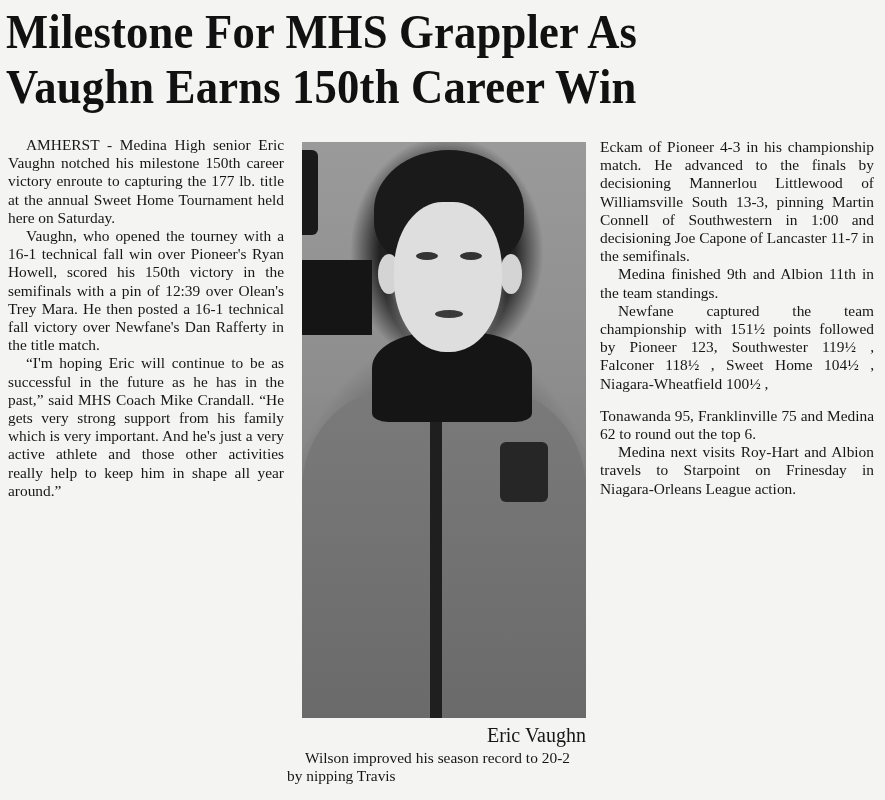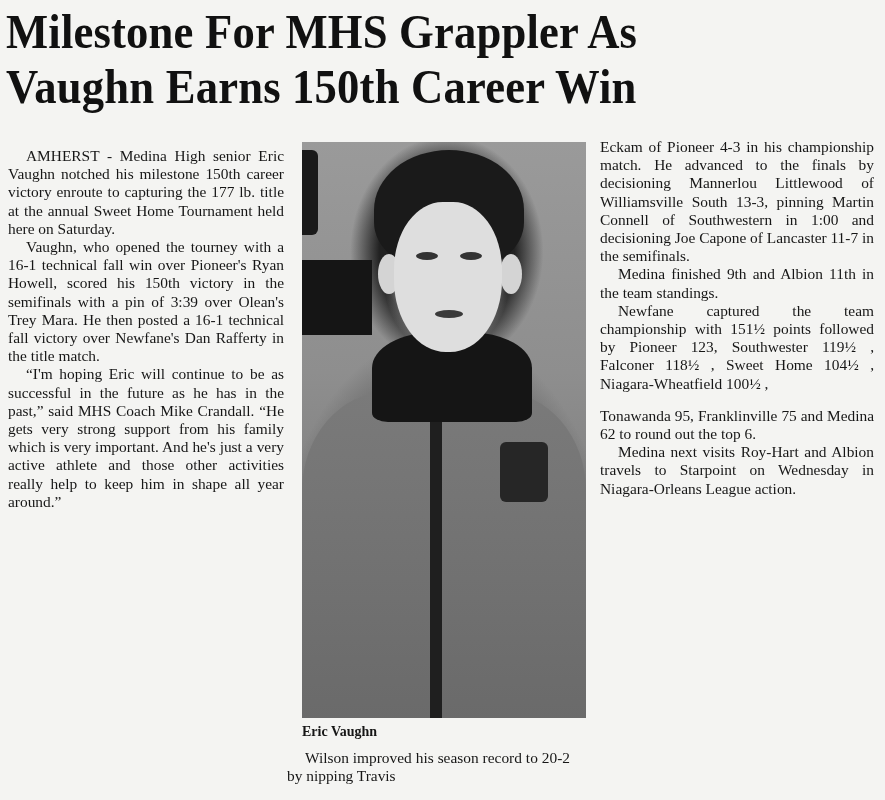--- a/index.html
+++ b/index.html
@@ -25,21 +25,21 @@
   .col {
     position: absolute;
     font-size: 15.4px;
     line-height: 18.2px;
     text-align: justify;
     hyphens: manual;
   }
   .col p { margin: 0; text-indent: 18px; }
   .col p.gap { margin-top: 14px; }
   .col p.noindent { text-indent: 0; }
-  #col1 { left: 8px; top: 147px; width: 276px; }
+  #col1 { left: 8px; top: 136px; width: 276px; }
   #col3 { left: 600px; top: 138px; width: 274px; }
   #col2-text { left: 287px; top: 749px; width: 283px; }
   .photo {
     position: absolute; left: 302px; top: 142px; width: 284px; height: 576px;
     background:
       radial-gradient(ellipse 22% 13% at 51% 24%, #e6e6e6 0%, #cfcfcf 55%, transparent 100%),
       radial-gradient(ellipse 34% 20% at 51% 19%, #1c1c1c 0%, #222 70%, transparent 100%),
       radial-gradient(ellipse 60% 45% at 50% 78%, #6a6a6a 0%, #505050 60%, transparent 100%),
       linear-gradient(180deg, #9a9a9a 0%, #8e8e8e 40%, #6c6c6c 100%);
     overflow: hidden;
@@ -76,36 +76,36 @@
   }
   .photo .left-block {
     position: absolute; left: 0; top: 118px; width: 70px; height: 75px;
     background: #151515;
   }
   .photo .left-bar {
     position: absolute; left: 0; top: 8px; width: 16px; height: 85px; background:#1a1a1a; border-radius: 0 6px 6px 0;
   }
   .caption {
     position: absolute; left: 302px; top: 724px; width: 284px;
-    text-align: left;
-    font-weight: bold;
-    font-size: 14px;
+    text-align: right;
+    font-weight: normal;
+    font-size: 20px;
   }
 </style>
 </head>
 <body>
 
 <div class="headline">
   <div>Milestone For MHS Grappler As</div>
   <div>Vaughn Earns 150th Career Win</div>
 </div>
 
 <div class="col" id="col1">
   <p>AMHERST - Medina High senior Eric Vaughn notched his milestone 150th career victory enroute to cap­turing the 177 lb. title at the annual Sweet Home Tournament held here on Saturday.</p>
-  <p>Vaughn, who opened the tourney with a 16-1 technical fall win over Pioneer's Ryan Howell, scored his 150th victory in the semifinals with a pin of 3:39 over Olean's Trey Mara. He then posted a 16-1 techni­cal fall victory over Newfane's Dan Rafferty in the title match.</p>
+  <p>Vaughn, who opened the tourney with a 16-1 technical fall win over Pioneer's Ryan Howell, scored his 150th victory in the semifinals with a pin of 12:39 over Olean's Trey Mara. He then posted a 16-1 techni­cal fall victory over Newfane's Dan Rafferty in the title match.</p>
   <p>“I'm hoping Eric will continue to be as successful in the future as he has in the past,” said MHS Coach Mike Crandall. “He gets very strong support from his family which is very important. And he's just a very active athlete and those other activi­ties really help to keep him in shape all year around.”</p>
 </div>
 
 <div class="photo">
   <div class="left-bar"></div>
   <div class="left-block"></div>
   <div class="jacket"></div>
   <div class="zip"></div>
   <div class="patch"></div>
   <div class="collar"></div>
@@ -122,14 +122,14 @@
 
 <div class="col" id="col2-text">
   <p>Wilson improved his season record to 20-2 by nipping Travis</p>
 </div>
 
 <div class="col" id="col3">
   <p class="noindent">Eckam of Pioneer 4-3 in his champ­ionship match. He advanced to the finals by decisioning Mannerlou Lit­tlewood of Williamsville South 13-3, pinning Martin Connell of South­western in 1:00 and decisioning Joe Capone of Lancaster 11-7 in the semifinals.</p>
   <p>Medina finished 9th and Albion 11th in the team standings.</p>
   <p>Newfane captured the team championship with 151½ points fol­lowed by Pioneer 123, Southwester 119½ , Falconer 118½ , Sweet Home 104½ , Niagara-Wheatfield 100½ ,</p>
   <p class="gap noindent">Tonawanda 95, Franklinville 75 and Medina 62 to round out the top 6.</p>
-  <p>Medina next visits Roy-Hart and Albion travels to Starpoint on Wed­nesday in Niagara-Orleans League action.</p>
+  <p>Medina next visits Roy-Hart and Albion travels to Starpoint on Fri­nesday in Niagara-Orleans League action.</p>
 </div>
 
 </body></html>

